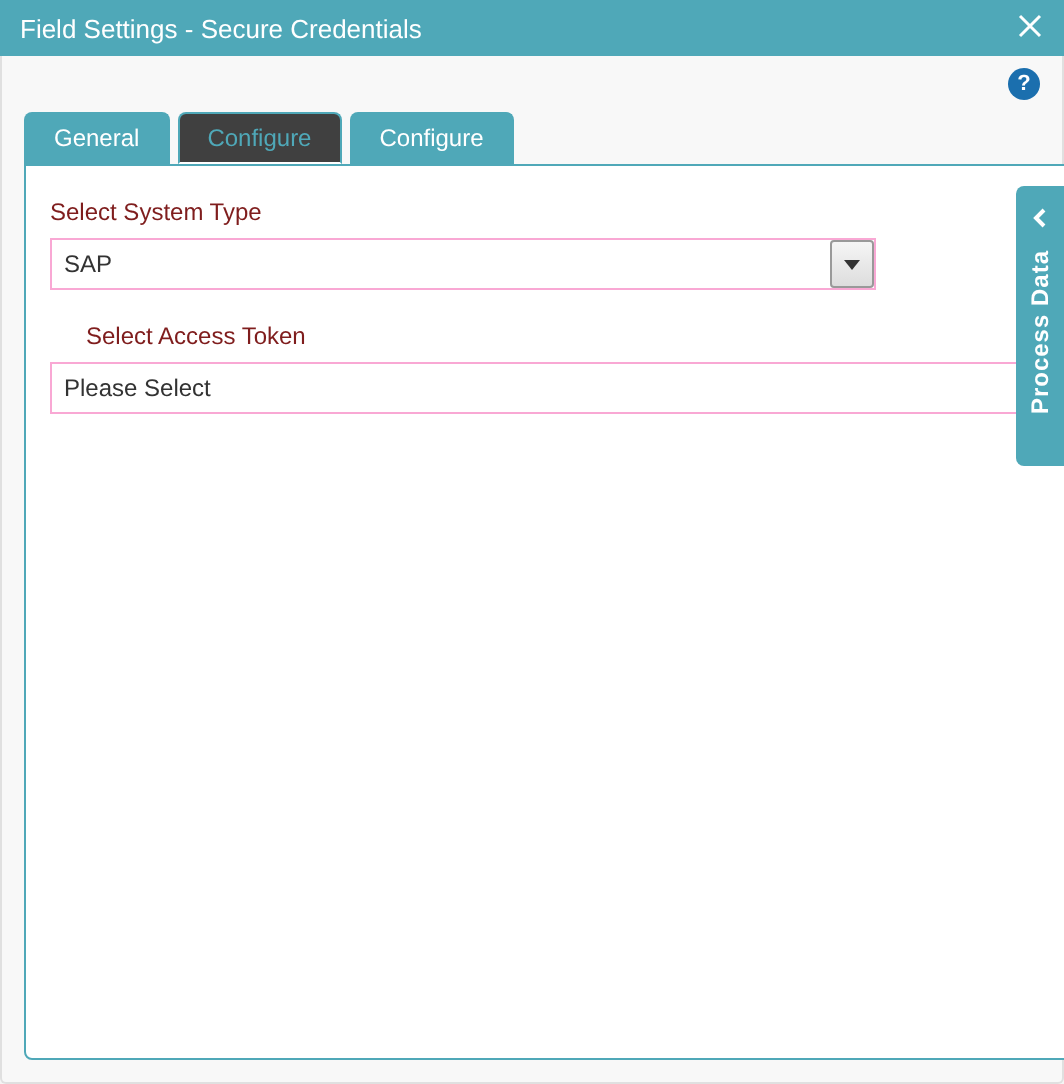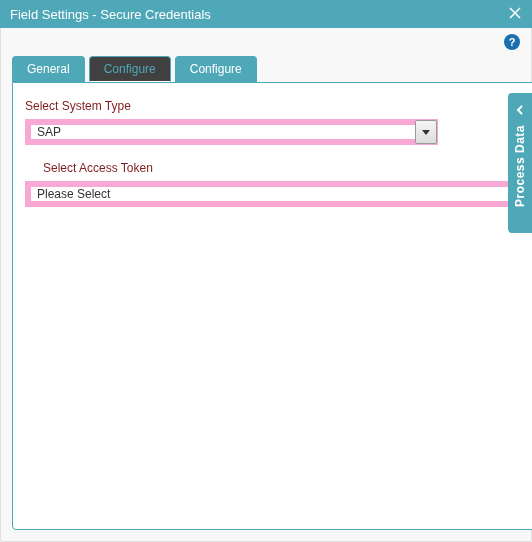--- a/index.html
+++ b/index.html
@@ -116,21 +116,21 @@
     .field-label.second { margin-top: 16px; margin-left: 18px; }
     
     .select-wrap {
       position: relative;
       width: 100%;
     }
     
     .select-input {
       width: 100%;
       height: 26px;
-      border: 6px solid #f9a8d4;
+      border: 1px solid #f9a8d4;
       background: #fff;
       font-size: 12px;
       padding: 0 26px 0 6px;
       cursor: pointer;
       text-align: left;
       color: #333;
     }
     
     .select-btn {
       position: absolute;

